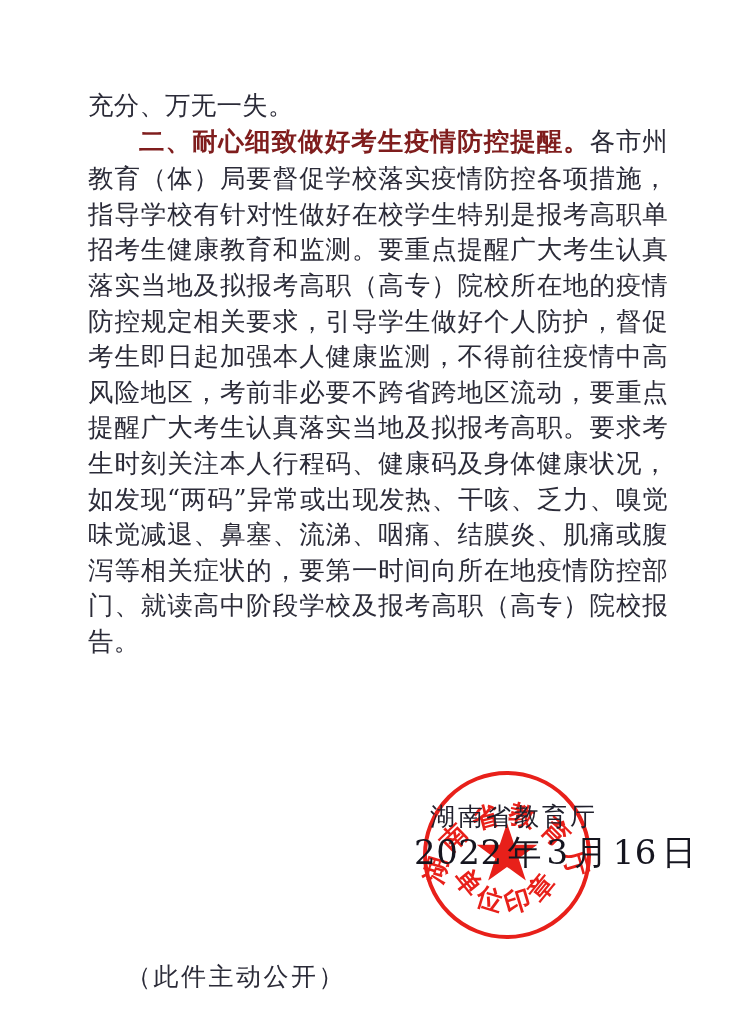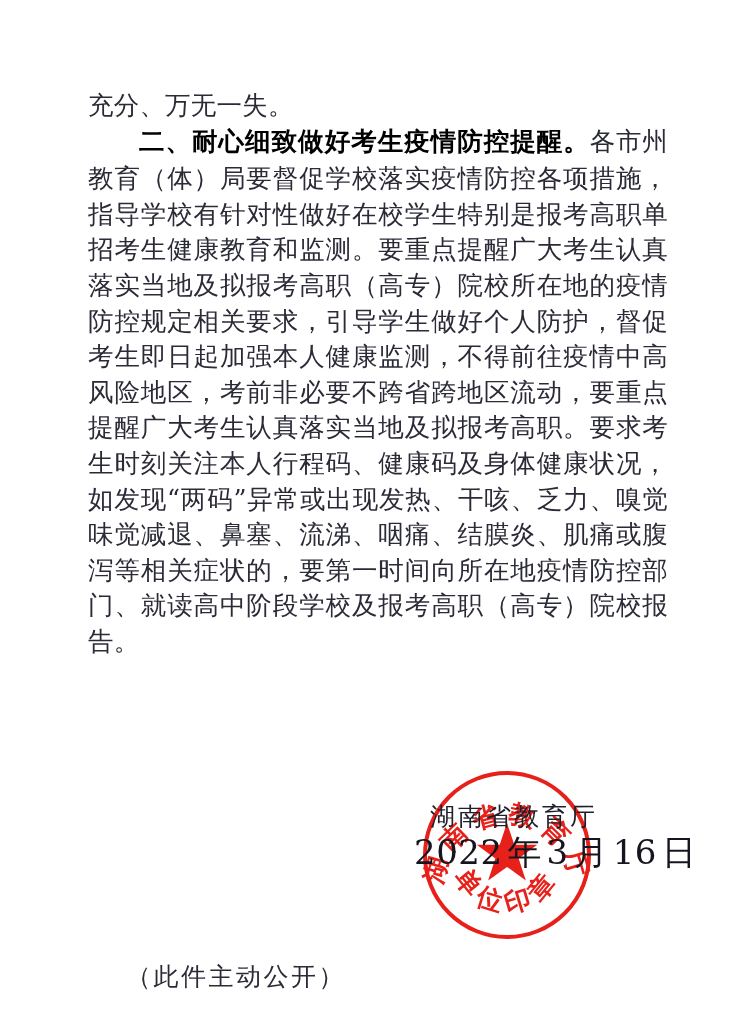--- a/index.html
+++ b/index.html
@@ -44,21 +44,21 @@
     text-indent: 2em;
   }
   .para + .para {
     margin-top: 0;
   }
 
   .sec-head {
     font-weight: bold;
     font-family: Liberation Mono, monospace;
     letter-spacing: 0.5px;
-    color: #000000;
+    color: #7f1d1d;
   }
 
   
   #footer-note {
     position: absolute;
     left: 126px;
     top: 918px;
     font-size: 25px;
     line-height: 34px;
     color: #2b2b38;

